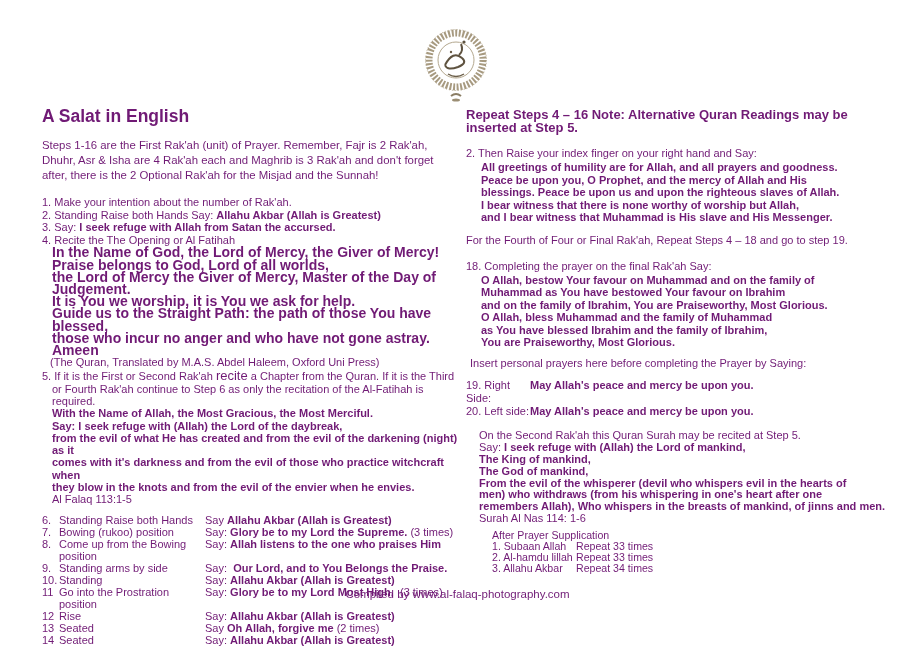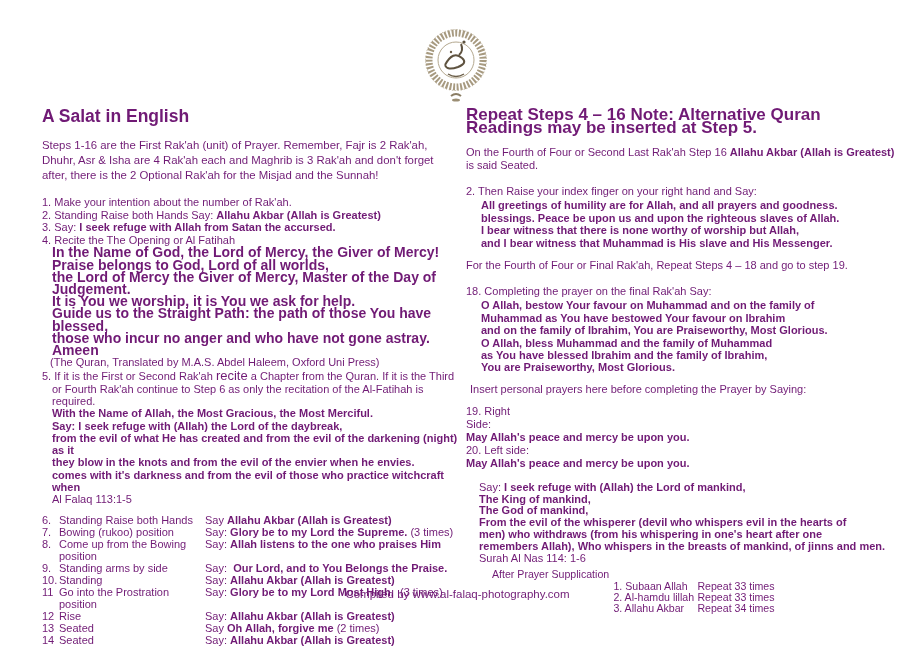--- a/index.html
+++ b/index.html
@@ -22,34 +22,34 @@
   .src{margin-left:8px;font-size:11px;line-height:12.2px;}
   .step5{margin-top:2px;font-size:11px;line-height:12.3px;}
   .falaq{margin-left:10px;font-size:11px;line-height:12.3px;}
   .steps{margin-top:8px;font-size:11px;line-height:12.05px;}
   .srow{display:flex;}
   .snum{width:17px;flex:none;}
   .sact{width:146px;flex:none;}
   .ssay{flex:1;white-space:pre-wrap;}
   .ssay .pre{white-space:pre-wrap;}
   
-  .rnote{font-size:17px;font-weight:bold;line-height:13px;}
+  .rnote{font-size:13px;font-weight:bold;line-height:13px;}
   .rpara{margin-top:12px;font-size:11px;line-height:13px;}
   .rstep{margin-top:13px;font-size:11px;line-height:13px;}
   .rblock{margin-left:15px;margin-top:1px;font-size:11px;line-height:12.6px;}
   .rblock18{line-height:12.4px;}
   .rsingle{margin-top:10px;font-size:11px;line-height:13px;}
   .rsingle18{margin-top:13px;}
   .insert{margin-top:9px;margin-left:4px;font-size:11px;line-height:13px;}
   .sides{margin-top:9px;font-size:11px;line-height:13px;}
-  .sline{display:flex;flex-direction:column;}
+  .sline{display:flex;}
   .spre{width:64px;flex:none;white-space:pre-wrap;}
   .nas{margin-left:13px;margin-top:12px;font-size:11px;line-height:11.8px;}
   .supp{margin-left:26px;margin-top:5px;font-size:10.6px;line-height:11.2px;}
-  .supprow{display:flex;justify-content:center;}
+  .supprow{display:flex;}
   .suppname{width:84px;flex:none;}
   
   #footer{position:absolute;left:0;right:0;top:588px;text-align:center;font-size:11.5px;}
 </style>
 </head>
 <body>
 
 <div id="page">
 
   <div id="logo">
@@ -89,22 +89,22 @@
         </div>
       <div class="src">(The Quran, Translated by M.A.S. Abdel Haleem, Oxford Uni Press)</div>
 
       <div class="step5 hang">
         <span>5. If it is the First or Second Rak'ah </span><span class="recite">recite</span><span> a Chapter from the Quran. If it is the Third or Fourth Rak'ah continue to Step 6 as only the recitation of the Al-Fatihah is required.</span>
       </div>
       <div class="falaq">
           <div class="bold-line">With the Name of Allah, the Most Gracious, the Most Merciful.</div>
           <div class="bold-line">Say: I seek refuge with (Allah) the Lord of the daybreak,</div>
           <div class="bold-line">from the evil of what He has created and from the evil of the darkening (night) as it</div>
+          <div class="bold-line">comes with it's darkness and from the evil of those who practice witchcraft when</div>
           <div class="bold-line">they blow in the knots and from the evil of the envier when he envies.</div>
-          <div class="bold-line">comes with it's darkness and from the evil of those who practice witchcraft when</div>
         </div>
       <div class="falaq">Al Falaq 113:1-5</div>
     </div>
 
     <div class="steps">
 
         <div class="srow">
           <span class="snum">6.</span>
           <span class="sact">Standing Raise both Hands</span>
           <span class="ssay"><span class="pre">Say </span><span class="b">Allahu Akbar (Allah is Greatest)</span><span></span></span>
@@ -168,28 +168,26 @@
           <span class="snum">16</span>
           <span class="sact">Rise</span>
           <span class="ssay"><span class="pre">Say: </span><span class="b">Allahu Akbar (Allah is Greatest</span><span></span></span>
         </div>
       </div>
   </div>
 
   <div id="right">
     <div class="rnote">Repeat Steps 4 – 16 Note: Alternative Quran Readings may be inserted at Step 5.</div>
 
-    <div class="rpara">
-      <span>On the Fourth of Four or Second Last Rak'ah Step 16 </span><span class="b">Allahu Akbar (Allah is Greatest)</span><span> is said Seated.</span>
-    </div>
 
     <div class="rstep">
       <div>2. Then Raise your index finger on your right hand and Say:</div>
       <div class="rblock">
           <div class="bold-line">All greetings of humility are for Allah, and all prayers and goodness.</div>
+          <div class="bold-line">Peace be upon you, O Prophet, and the mercy of Allah and His</div>
           <div class="bold-line">blessings. Peace be upon us and upon the righteous slaves of Allah.</div>
           <div class="bold-line">I bear witness that there is none worthy of worship but Allah,</div>
           <div class="bold-line">and I bear witness that Muhammad is His slave and His Messenger.</div>
         </div>
     </div>
 
     <div class="rsingle">For the Fourth of Four or Final Rak'ah, Repeat Steps 4 – 18 and go to step 19.</div>
 
     <div class="rstep rsingle18">
       <div>18. Completing the prayer on the final Rak'ah Say:</div>
@@ -210,20 +208,21 @@
         <span class="spre">19. Right Side: </span>
         <span class="b">May Allah's peace and mercy be upon you.</span>
       </div>
       <div class="sline">
         <span class="spre">20. Left side:</span>
         <span class="b">May Allah's peace and mercy be upon you.</span>
       </div>
     </div>
 
     <div class="nas">
+      <div>On the Second Rak'ah this Quran Surah may be recited at Step 5.</div>
       <div>
         <span>Say: </span><span class="b">I seek refuge with (Allah) the Lord of mankind,</span>
       </div>
       <div>
           <div class="bold-line">The King of mankind,</div>
           <div class="bold-line">The God of mankind,</div>
           <div class="bold-line">From the evil of the whisperer (devil who whispers evil in the hearts of</div>
           <div class="bold-line">men) who withdraws (from his whispering in one's heart after one</div>
           <div class="bold-line">remembers Allah), Who whispers in the breasts of mankind, of jinns and men.</div>
         </div>

